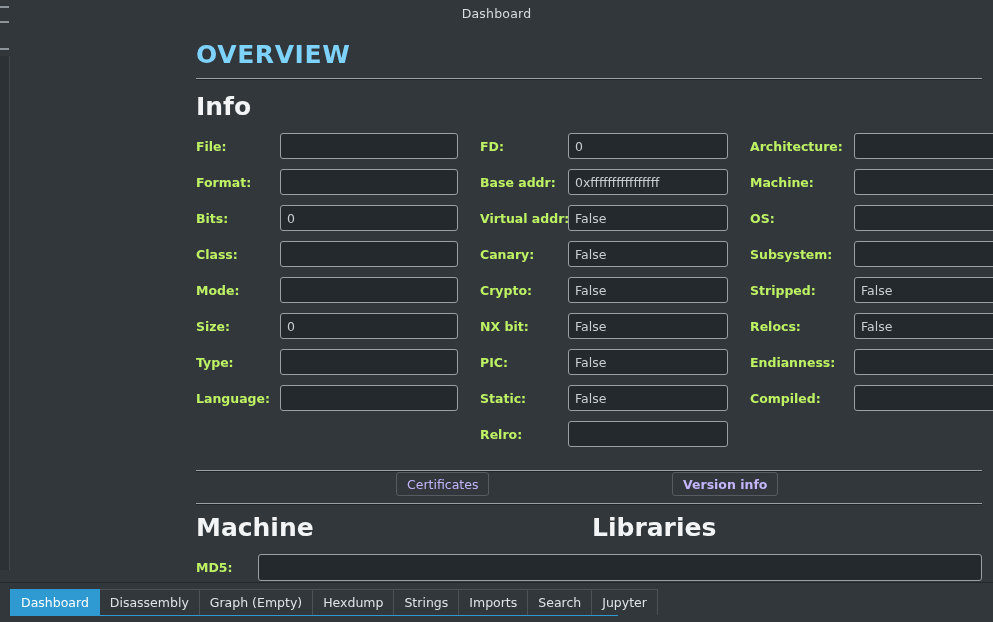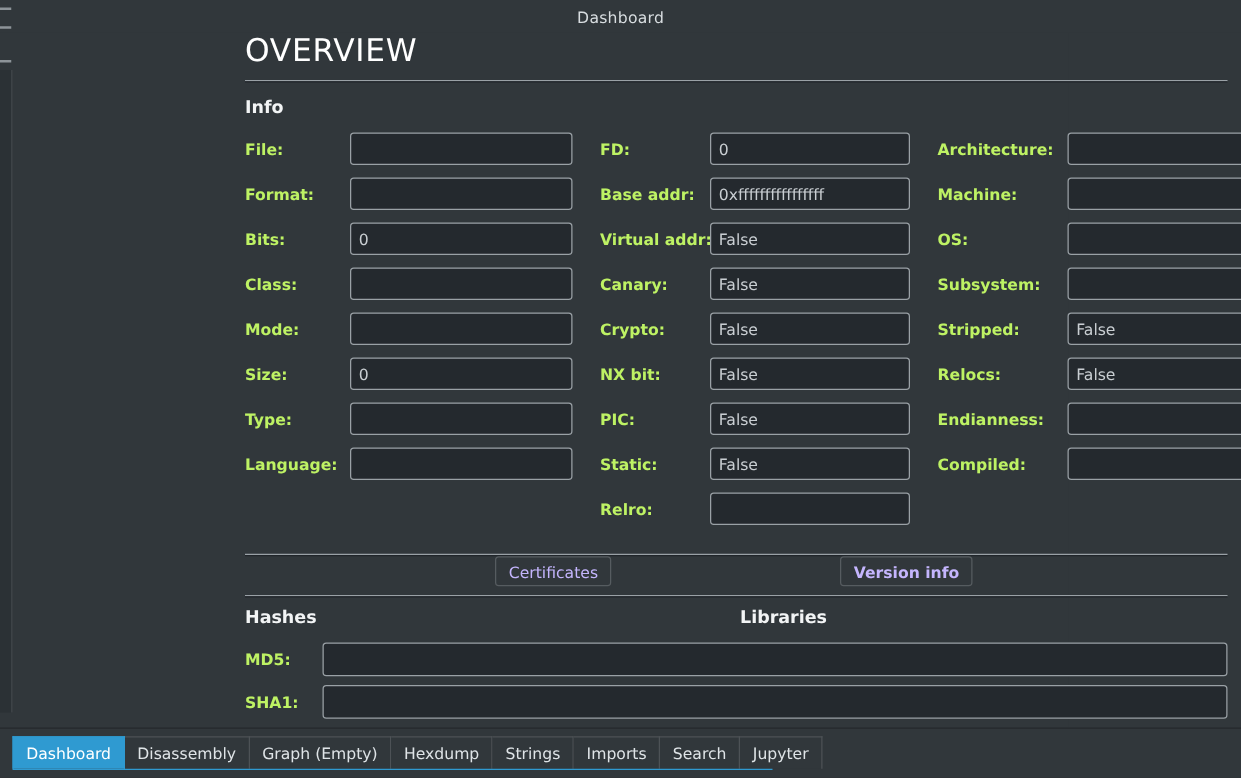--- a/index.html
+++ b/index.html
@@ -62,35 +62,35 @@
   
   .content {
     position: absolute;
     left: 196px; top: 26px;
     width: 786px;
     height: 556px;
   }
 
   .overview-title {
     font-size: 25px;
-    font-weight: normal;
-    color: #ffffff;
+    font-weight: bold;
+    color: #7dd3fc;
     letter-spacing: .6px;
-    margin-top: 0;
+    margin-top: 14px;
   }
 
   .hrule {
     height: 0;
     border-top: 1px solid #9aa1a6;
     border-bottom: 1px solid #20252a;
     margin: 9px 0 0 0;
   }
 
   .section-title {
-    font-size: 14px;
+    font-size: 25px;
     font-weight: bold;
     color: #f2f4f5;
     margin-top: 12px;
   }
 
   
   .info-grid {
     display: grid;
     grid-template-columns: 84px 178px 22px 88px 160px 22px 104px 166px;
     row-gap: 10px;
@@ -329,21 +329,21 @@
     <div class="btnrow">
       <div class="hrule hrule-top"></div>
       <div class="btn-disabled btn-certs">Certificates</div>
       <div class="btn-disabled btn-ver">Version info</div>
       <div class="hrule hrule-bot"></div>
     </div>
 
     <div class="two-col">
 
       <div>
-        <div class="section-title">Hashes</div>
+        <div class="section-title">Machine</div>
       </div>
 
       <div>
         <div class="section-title">Libraries</div>
       </div>
     </div>
 
     <div class="hash-rows">
       <div class="hash-row">
         <span class="lbl">MD5:</span>

